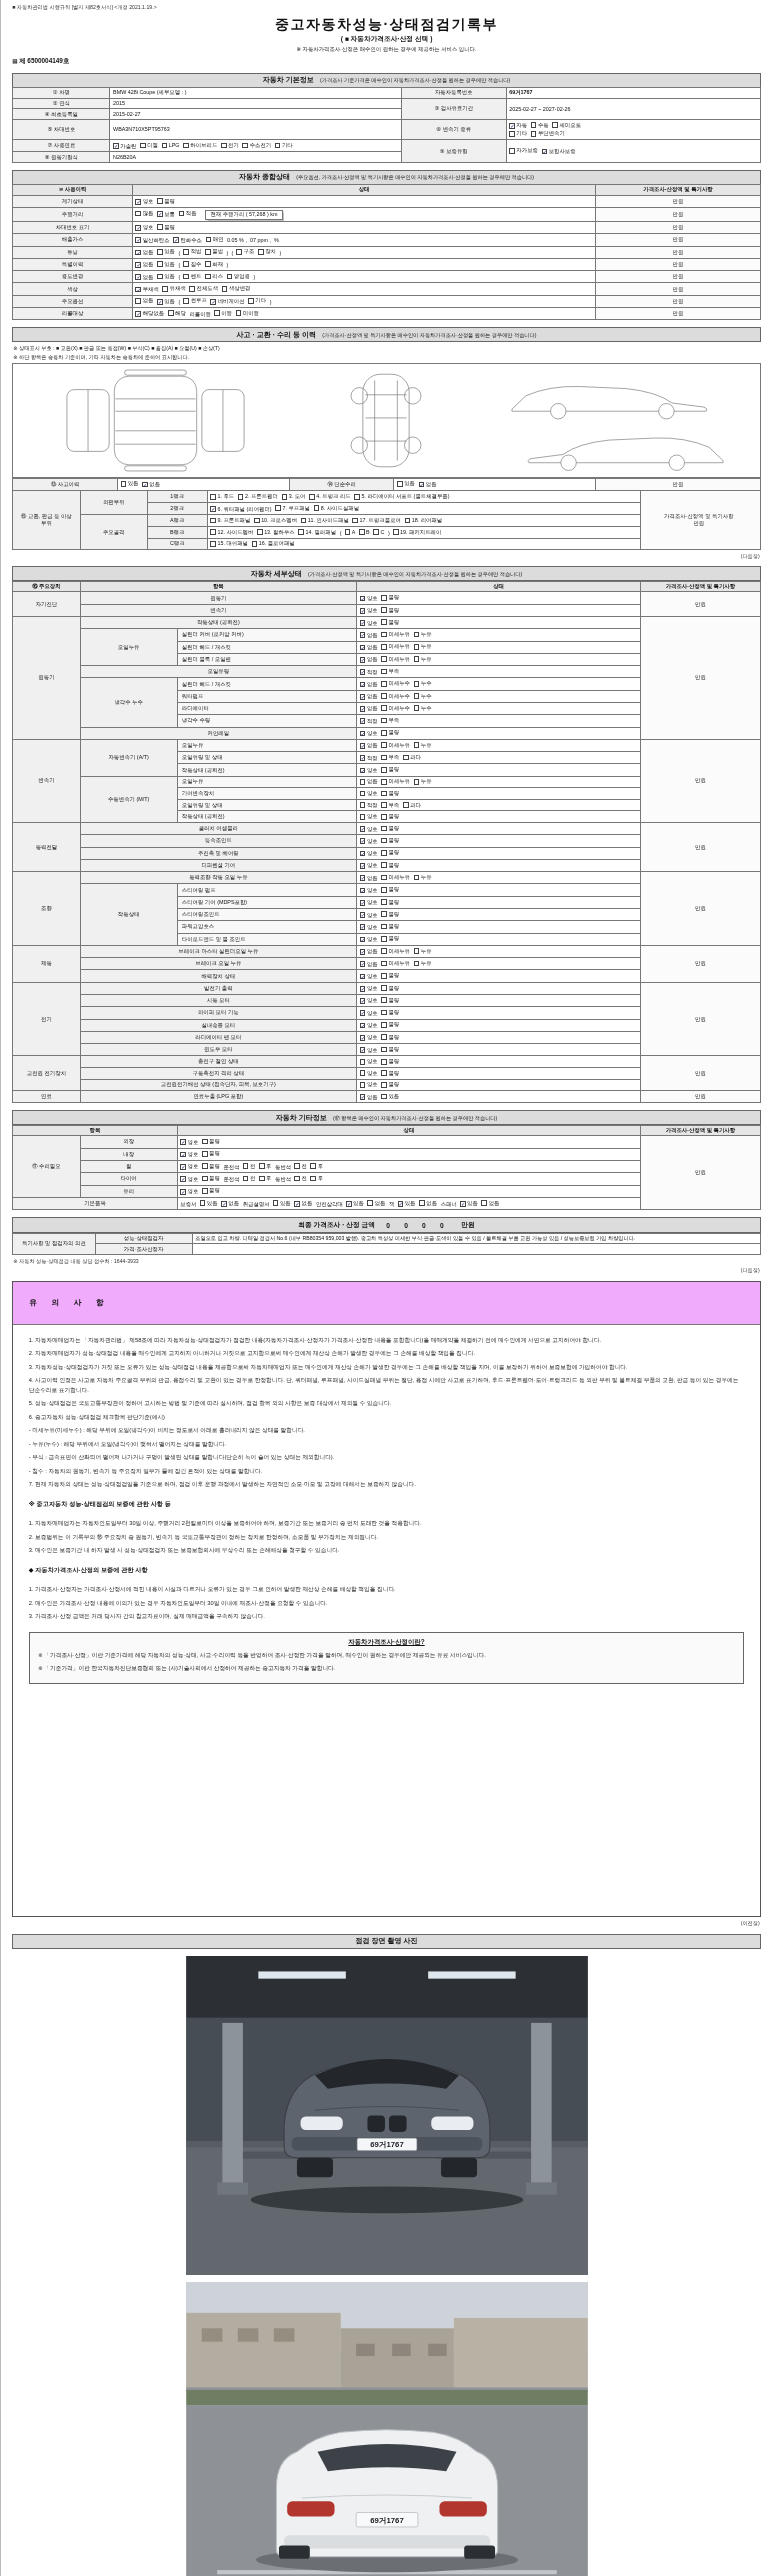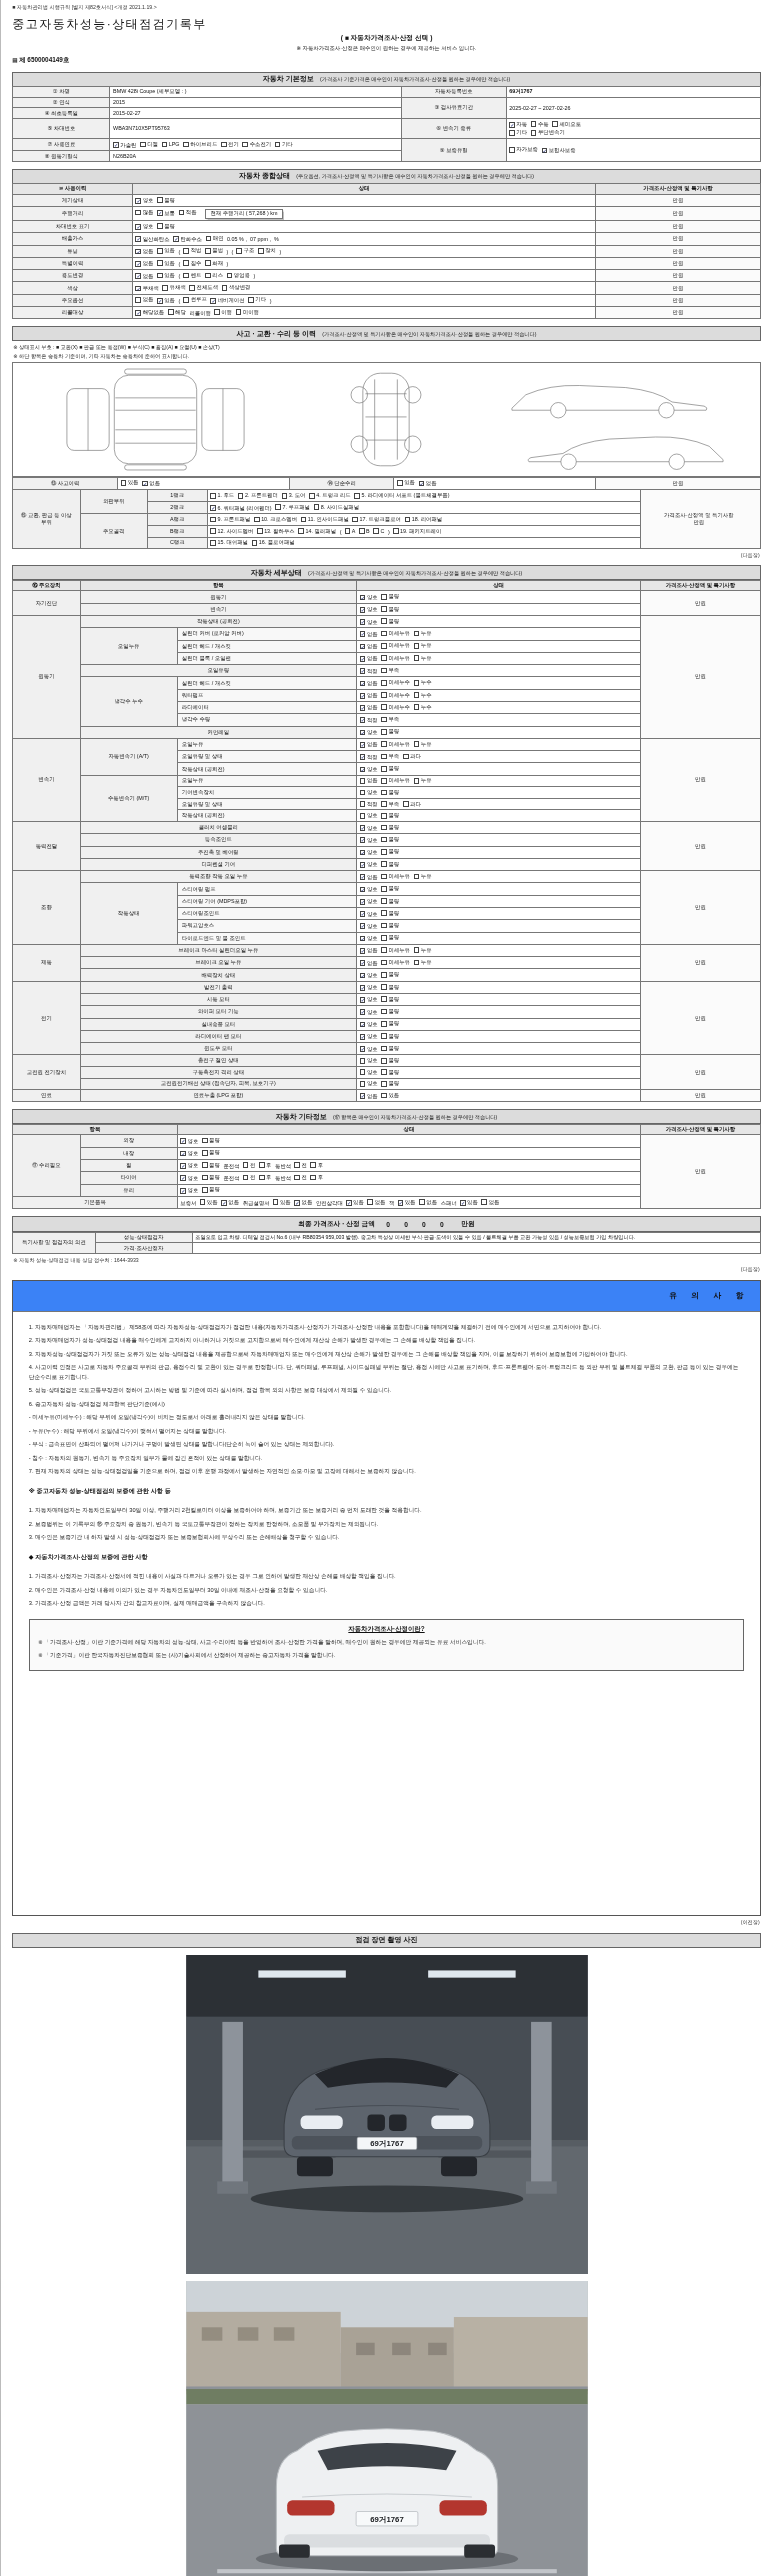--- a/index.html
+++ b/index.html
@@ -1,19 +1,19 @@
 <!DOCTYPE html>
 <html lang="ko" style="font-size:8.2px"><head>
 <meta charset="utf-8">
 <style>
   *{box-sizing:border-box}
   body{margin:0;background:#e9e9e9;font-family:"Liberation Sans","DejaVu Sans",sans-serif}
   .page{width:773px;height:2576px;margin:0 auto;background:#fff;padding:4.1px 11.3px;color:#111;position:relative;overflow:hidden;border-left:0.5px solid #bbb;border-right:0.5px solid #bbb}
   .meta-line{font-size:5.2px;color:#333}
-  h1.title{font-size:12px;margin:5.2px 0 1px;letter-spacing:1.5px;font-weight:normal}
+  h1.title{text-align:center;font-size:14px;margin:5.2px 0 1px;letter-spacing:1.5px;font-weight:bold}
   .subtitle{text-align:center;font-size:6.7px;font-weight:bold;margin-top:1px}
   .subnote{text-align:center;font-size:5.4px;color:#222;margin-top:1.5px}
   .docno{font-size:6.4px;font-weight:bold;margin:4.1px 0 1px}
   .docno-icon{font-size:5.7px;margin-right:1.5px}
   .secbar{border:0.5px solid #666;background:#dcdcdc;text-align:center;padding:1.5px 2.1px;margin-top:6.7px}
   .secbar .t{font-weight:bold;font-size:7px}
   .secbar .n{font-size:5.2px;margin-left:4.1px;font-weight:normal}
   table.frm{width:100%;border-collapse:collapse;table-layout:fixed;margin-top:-0.5px}
   .frm td,.frm th{border:0.5px solid #777;padding:1.3px 2.6px;font-size:5.4px;vertical-align:middle;word-break:keep-all}
   .frm th{background:#e6e6e6;text-align:center;font-weight:bold}
@@ -28,21 +28,21 @@
   .cl{font-size:5.4px}
   .tx{margin:0 3.1px 0 0;font-size:5.4px}
   .valbox{display:inline-block;border:0.5px solid #777;background:#fff;padding:0.5px 4.1px;margin-left:5.2px;font-size:5.4px;box-shadow:0.5px 0.5px 1px rgba(0,0,0,.25)}
   .legend{font-size:5.2px;margin:2.6px 1px 0.5px;color:#222}
   .diagrams{border:0.5px solid #777;display:flex;align-items:center;justify-content:space-around;padding:5.2px 3.1px;background:#fff;margin-top:1.5px}
   .diagrams svg{display:block}
   .marker{text-align:right;font-size:5.2px;color:#333;margin:2.6px 1px}
   .pricebar{border:0.5px solid #666;background:#dcdcdc;display:flex;align-items:center;justify-content:center;gap:11.3px;padding:2.6px;margin-top:6.7px;font-size:6.7px;font-weight:bold}
   .pricebar .digits{letter-spacing:6.2px}
   .notice{border:0.8px solid #555;margin-top:7.2px;min-height:636px;padding-bottom:8.2px}
-  .notice-title{text-align:right;font-weight:bold;font-size:7.7px;letter-spacing:6.2px;border-bottom:0.5px solid #777;background:#3b82f6;padding:10px}
+  .notice-title{text-align:left;font-weight:bold;font-size:7.7px;letter-spacing:6.2px;border-bottom:0.5px solid #777;background:#f0abfc;padding:16px}
   .nbody{padding:6.2px 15.5px 0}
   .nitem{font-size:5.7px;line-height:1.65;margin:4.1px 0;color:#1a1a1a}
   .nsub{font-weight:bold;font-size:6.2px;margin:10.3px 15.5px 0}
   .qbox{border:0.5px solid #666;margin:10.3px 15.5px 2.1px;padding:5.2px 8.2px;background:#fafafa}
   .qbox-title{text-align:center;font-weight:bold;font-size:6.4px;margin-bottom:3.1px;text-decoration:underline}
   .photo{display:block;margin:7.2px auto;background:#ddd}
   svg text{font-family:"Liberation Sans",sans-serif}
   .remark{font-size:5.2px;color:#333;margin:2.6px 1px 0}
 </style>
 </head>

